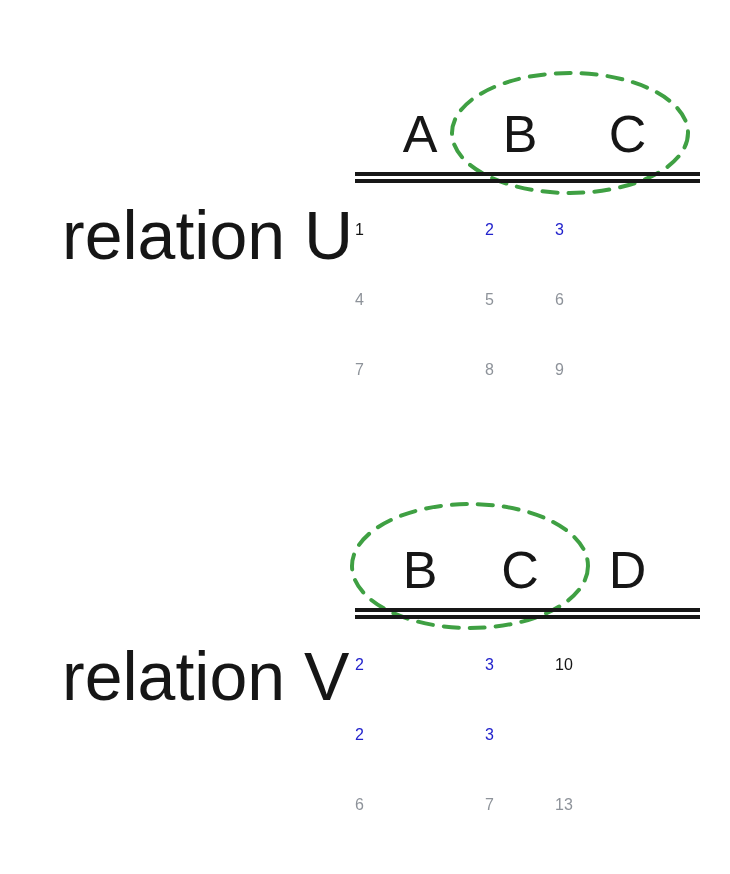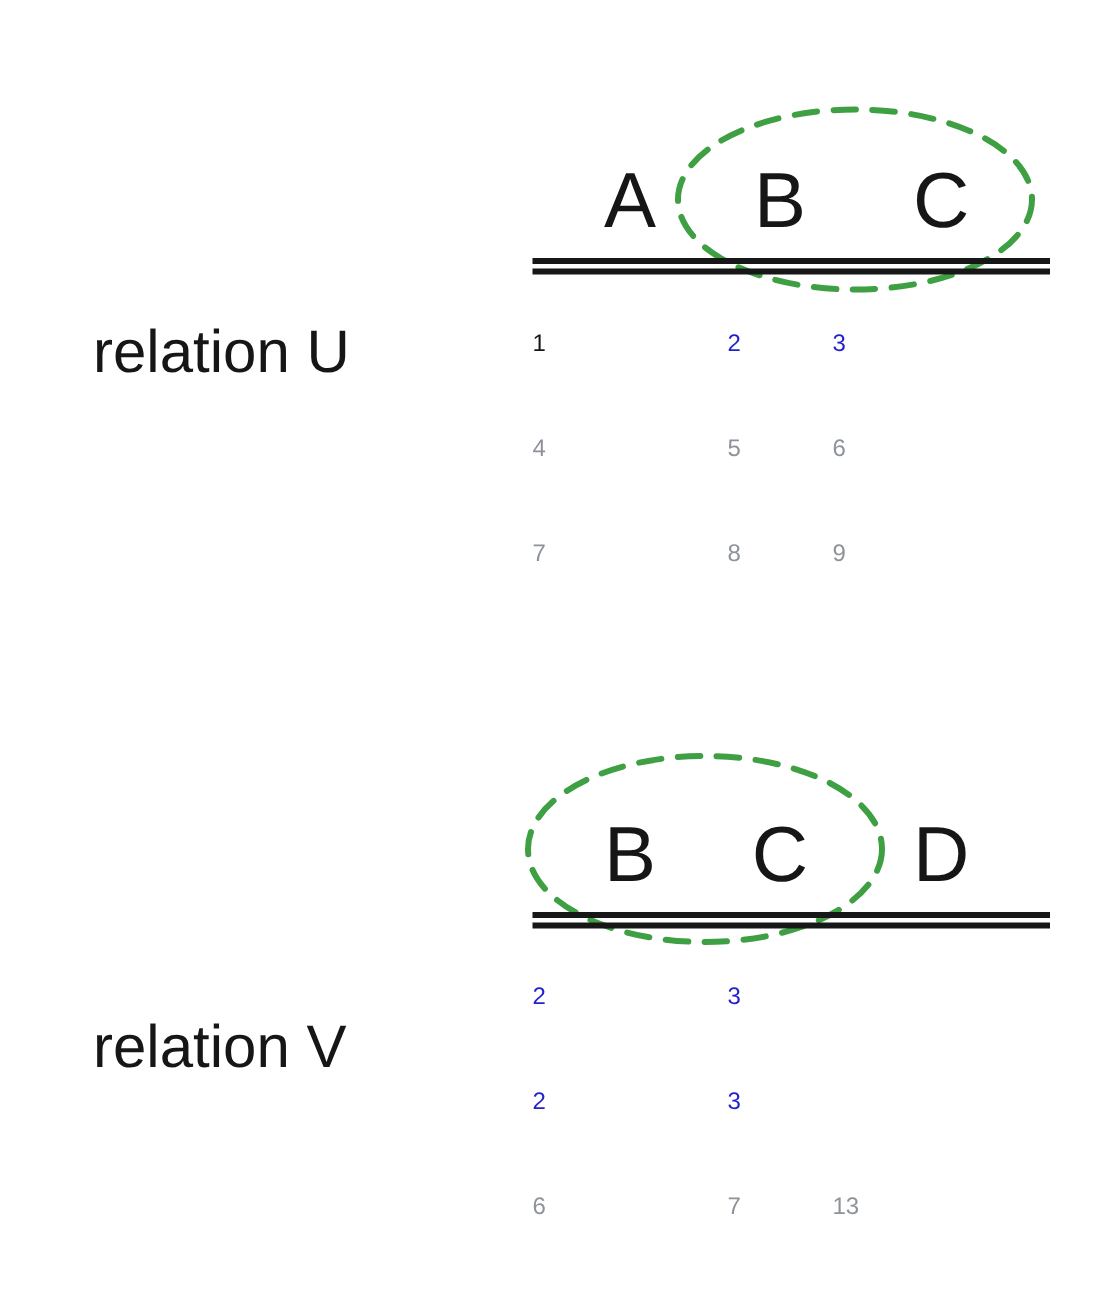--- a/index.html
+++ b/index.html
@@ -12,27 +12,27 @@
     width: 730px;
     height: 874px;
     background: #ffffff;
     overflow: hidden;
     font-family: "Liberation Sans", sans-serif;
     color: var(--ink, #161616);
   }
   .rel-label {
     position: absolute;
     left: 62px;
-    font-size: 40px;
+    font-size: 68px;
     line-height: 60px;
     white-space: nowrap;
     color: var(--ink, #161616);
   }
   .u-label { top: 205px; }
-  .v-label { top: 668px; }
+  .v-label { top: 646px; }
 
   .tgrid {
     position: absolute;
     left: 355px;
     width: 345px;
     display: grid;
     grid-template-columns: 130px 70px 145px;
   }
   .tgrid .cell {
     text-align: center;
@@ -135,20 +135,21 @@
       <div class="cell">C</div>
       <div class="cell">D</div>
     </div>
 
     <div class="rule v-rule"></div>
 
     <div class="tbody v-body">
       <div class="trow">
         <div class="cell c-blue">2</div>
         <div class="cell c-blue">3</div>
+        <div class="cell c-black">10</div>
       </div>
       <div class="trow">
         <div class="cell c-blue">2</div>
         <div class="cell c-blue">3</div>
       </div>
       <div class="trow">
         <div class="cell c-gray">6</div>
         <div class="cell c-gray">7</div>
         <div class="cell c-gray">13</div>
       </div>

